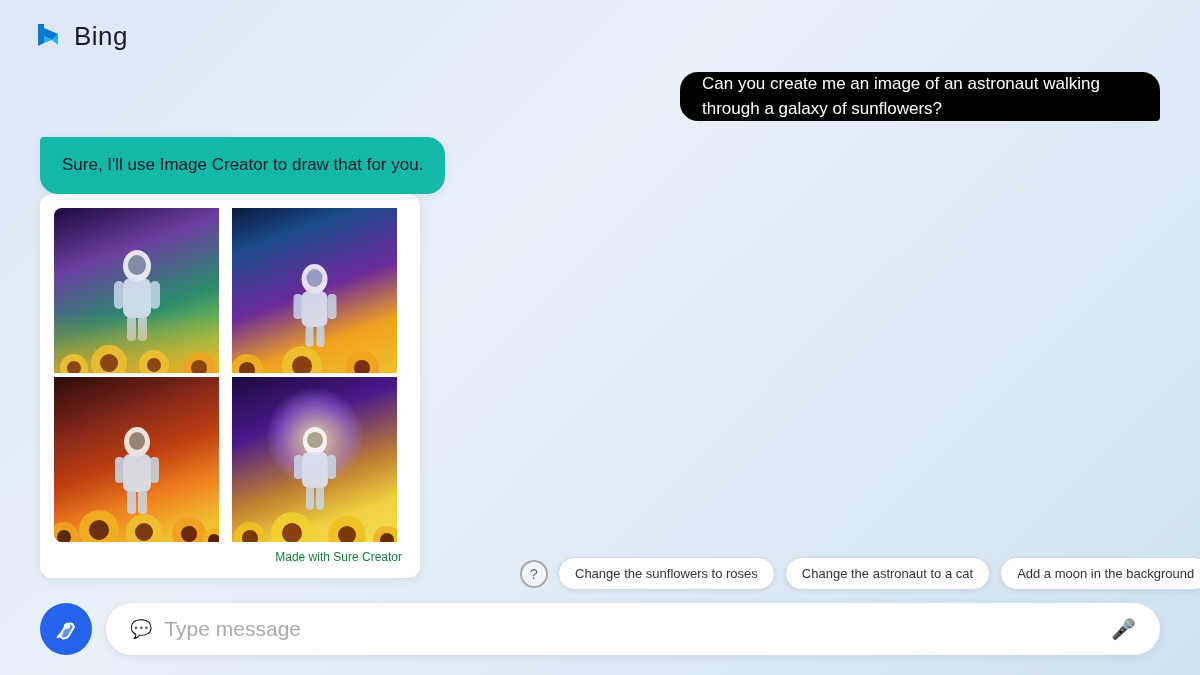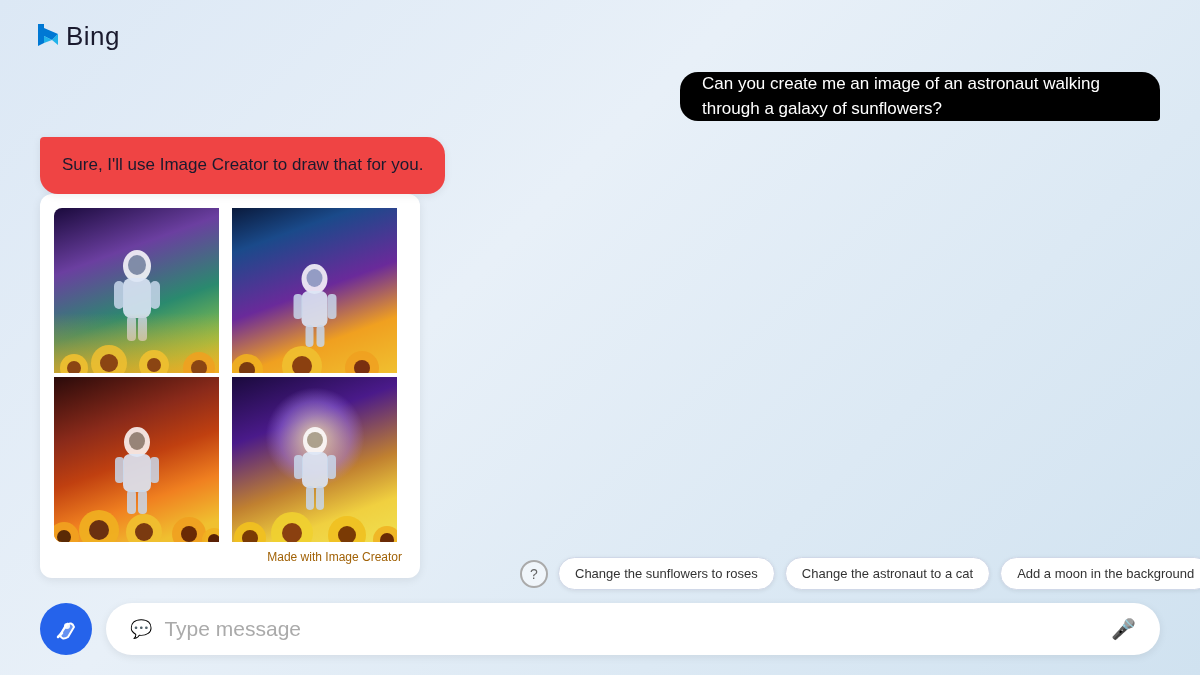--- a/index.html
+++ b/index.html
@@ -17,20 +17,21 @@
     .header {
       display: flex;
       align-items: center;
       padding: 18px 30px;
       gap: 10px;
     }
 
     .bing-logo {
       display: flex;
       align-items: center;
+      gap: 8px;
     }
 
     .bing-icon {
       width: 36px;
       height: 36px;
     }
 
     .bing-text {
       font-size: 26px;
       font-weight: 400;
@@ -55,21 +56,21 @@
       border-radius: 18px 18px 4px 18px;
       max-width: 480px;
       font-size: 17px;
       line-height: 1.45;
       margin-left: auto;
     }
 
     
     .bot-message {
       align-self: flex-start;
-      background: #ef4444;
+      background: #14b8a6;
       color: #1a1a2e;
       padding: 16px 22px;
       border-radius: 4px 18px 18px 18px;
       max-width: 520px;
       font-size: 17px;
       line-height: 1.45;
       box-shadow: 0 2px 8px rgba(0,0,0,0.07);
     }
 
     
@@ -122,21 +123,21 @@
 
     .made-with {
       text-align: right;
       font-size: 12px;
       color: #888;
       margin-top: 8px;
       padding-right: 4px;
     }
 
     .made-with span {
-      color: #a16207;
+      color: #15803d;
       cursor: pointer;
     }
 
     
     .suggestions-area {
       position: absolute;
       bottom: 85px;
       left: 520px;
       right: 40px;
       display: flex;
@@ -335,21 +336,21 @@
         <circle cx="60" cy="49" r="10" fill="#8a4010"></circle>
         <circle cx="115" cy="51" r="19" fill="#f0c020" opacity="0.9"></circle>
         <circle cx="115" cy="51" r="9" fill="#7a3a05"></circle>
         <circle cx="155" cy="56" r="14" fill="#f0b020" opacity="0.85"></circle>
         <circle cx="155" cy="56" r="7" fill="#6a2a05"></circle>
       </svg>
     </div>
 
   </div>
   <div class="made-with">
-    <span>Made with </span><span style="cursor:pointer;">Image Creator</span>
+    <span>Made with </span><span style="cursor:pointer;">Sure Creator</span>
   </div>
 </div>
 
 <div class="suggestions-area">
   <div class="help-icon">
     <span>?</span>
   </div>
   <button class="suggestion-chip">Change the sunflowers to roses</button>
   <button class="suggestion-chip">Change the astronaut to a cat</button>
   <button class="suggestion-chip">Add a moon in the background</button>

